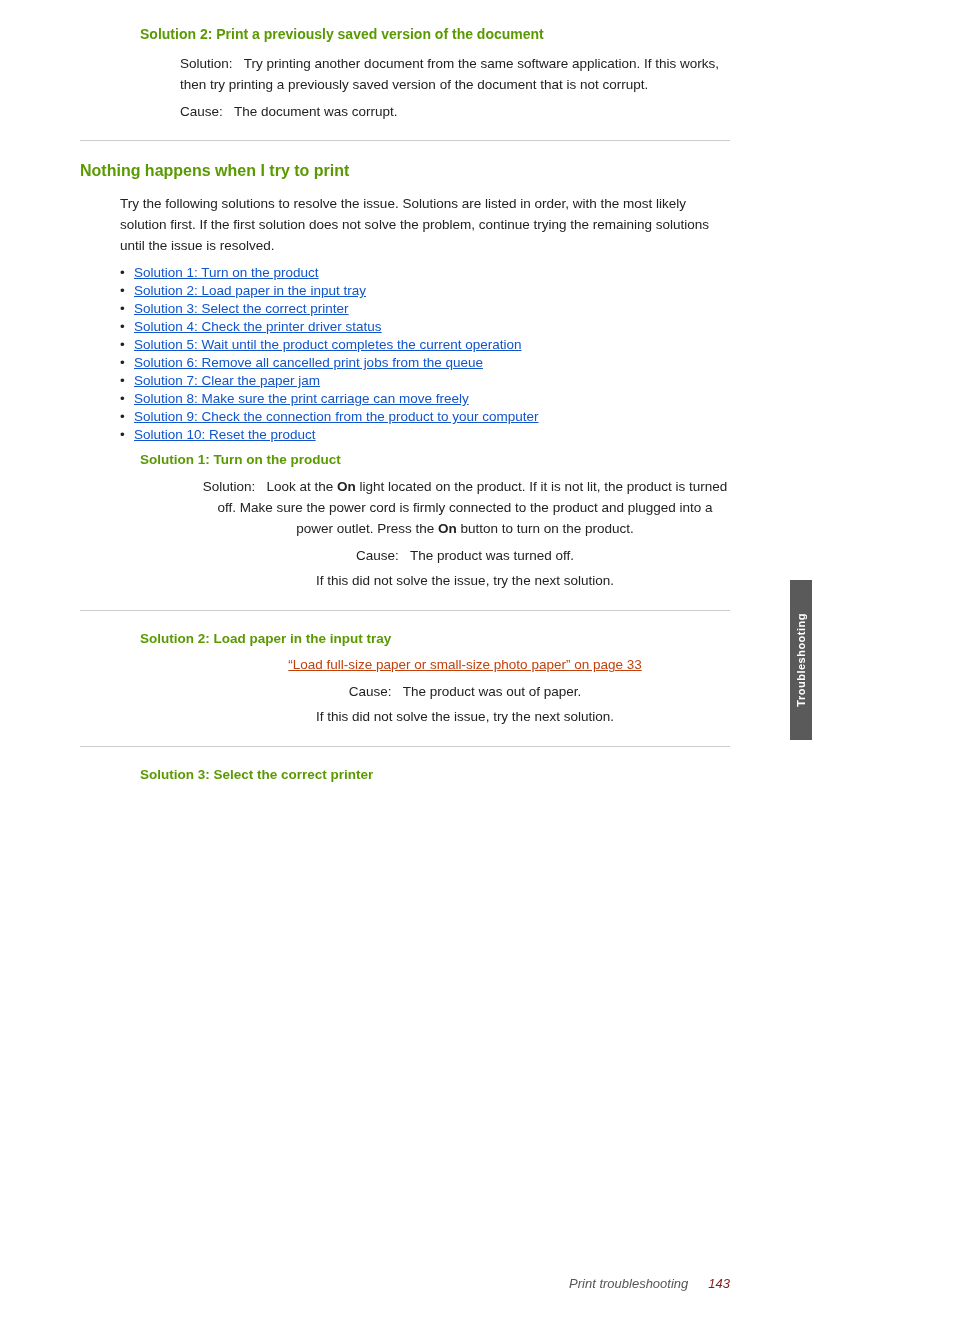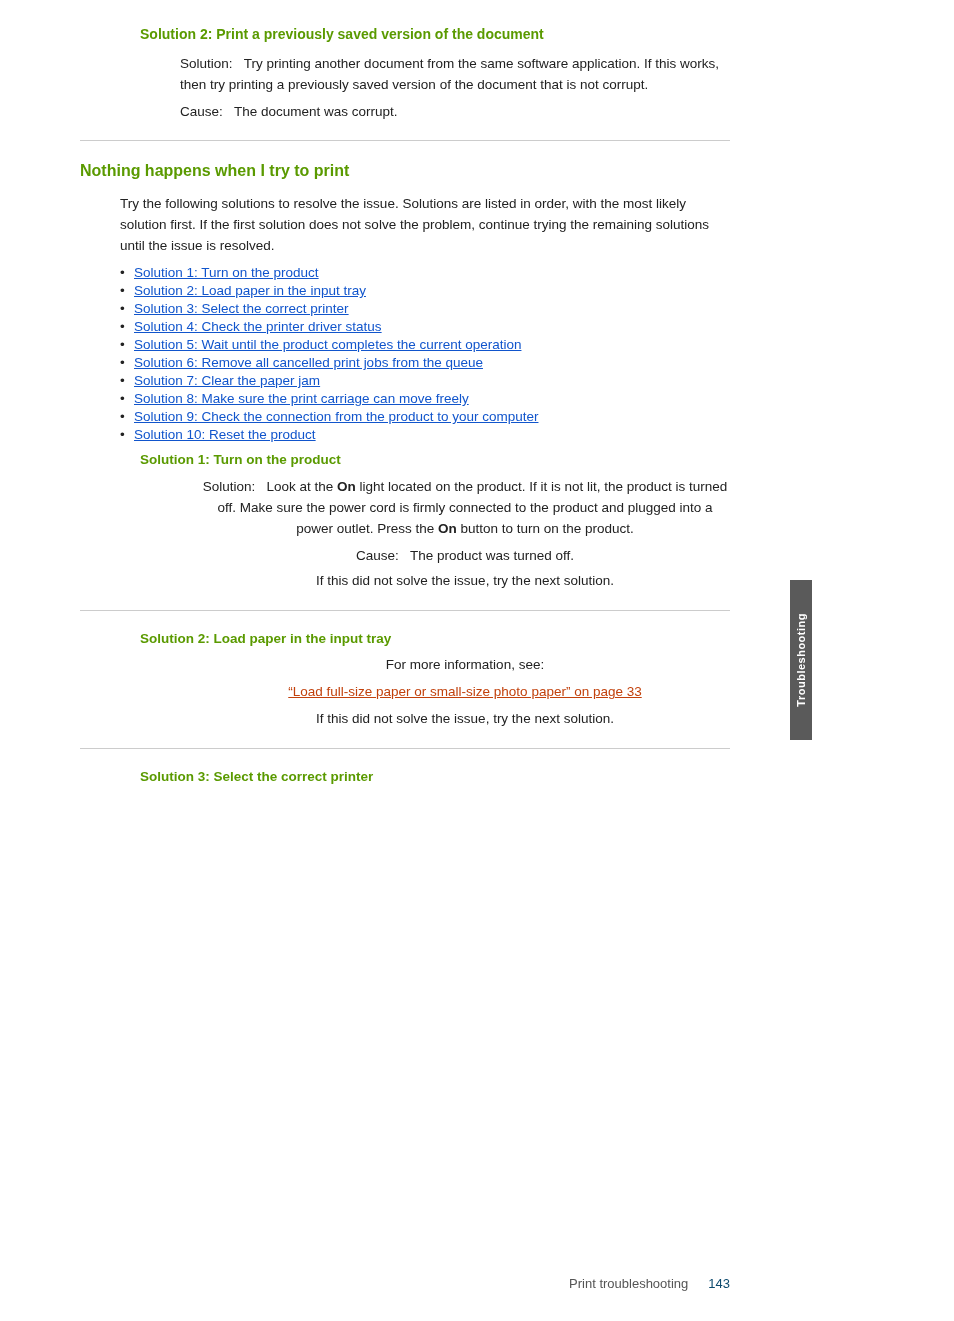--- a/index.html
+++ b/index.html
@@ -136,30 +136,31 @@
       position: absolute;
       bottom: 30px;
       left: 7px;
       right: 22px;
       display: flex;
       justify-content: flex-end;
       align-items: center;
       padding-right: 60px;
       font-size: 13px;
       color: #555;
+      font-style: italic;
     }
 
     .footer .footer-title {
       color: #555;
       font-size: 13px;
       margin-right: 20px;
     }
 
     .footer .page-num {
-      color: #0c4a6e;
+      color: #7f1d1d;
       font-size: 13px;
     }
 
     
     .section-block {
       margin-bottom: 4px;
     }
 
     .nothing-section {
       margin-top: 0;
@@ -243,23 +244,26 @@
         </p>
         <p class="if-not-solved">If this did not solve the issue, try the next solution.</p>
       </div>
     </div>
 
     <hr class="divider">
 
     <div class="solution-block indented">
       <p class="sub-heading">Solution 2: Load paper in the input tray</p>
       <div class="solution-content">
-        <p>For more information, see:</p>
         <p>
           <a href="#">“Load full-size paper or small-size photo paper” on page 33</a>
+        </p>
+        <p class="cause-line">
+          <span class="bold-label">Cause:</span>
+          &nbsp;&nbsp;<span>The product was out of paper.</span>
         </p>
         <p class="if-not-solved">If this did not solve the issue, try the next solution.</p>
       </div>
     </div>
 
     <hr class="divider">
 
     <div class="solution-block indented">
       <p class="sub-heading">Solution 3: Select the correct printer</p>
     </div>

